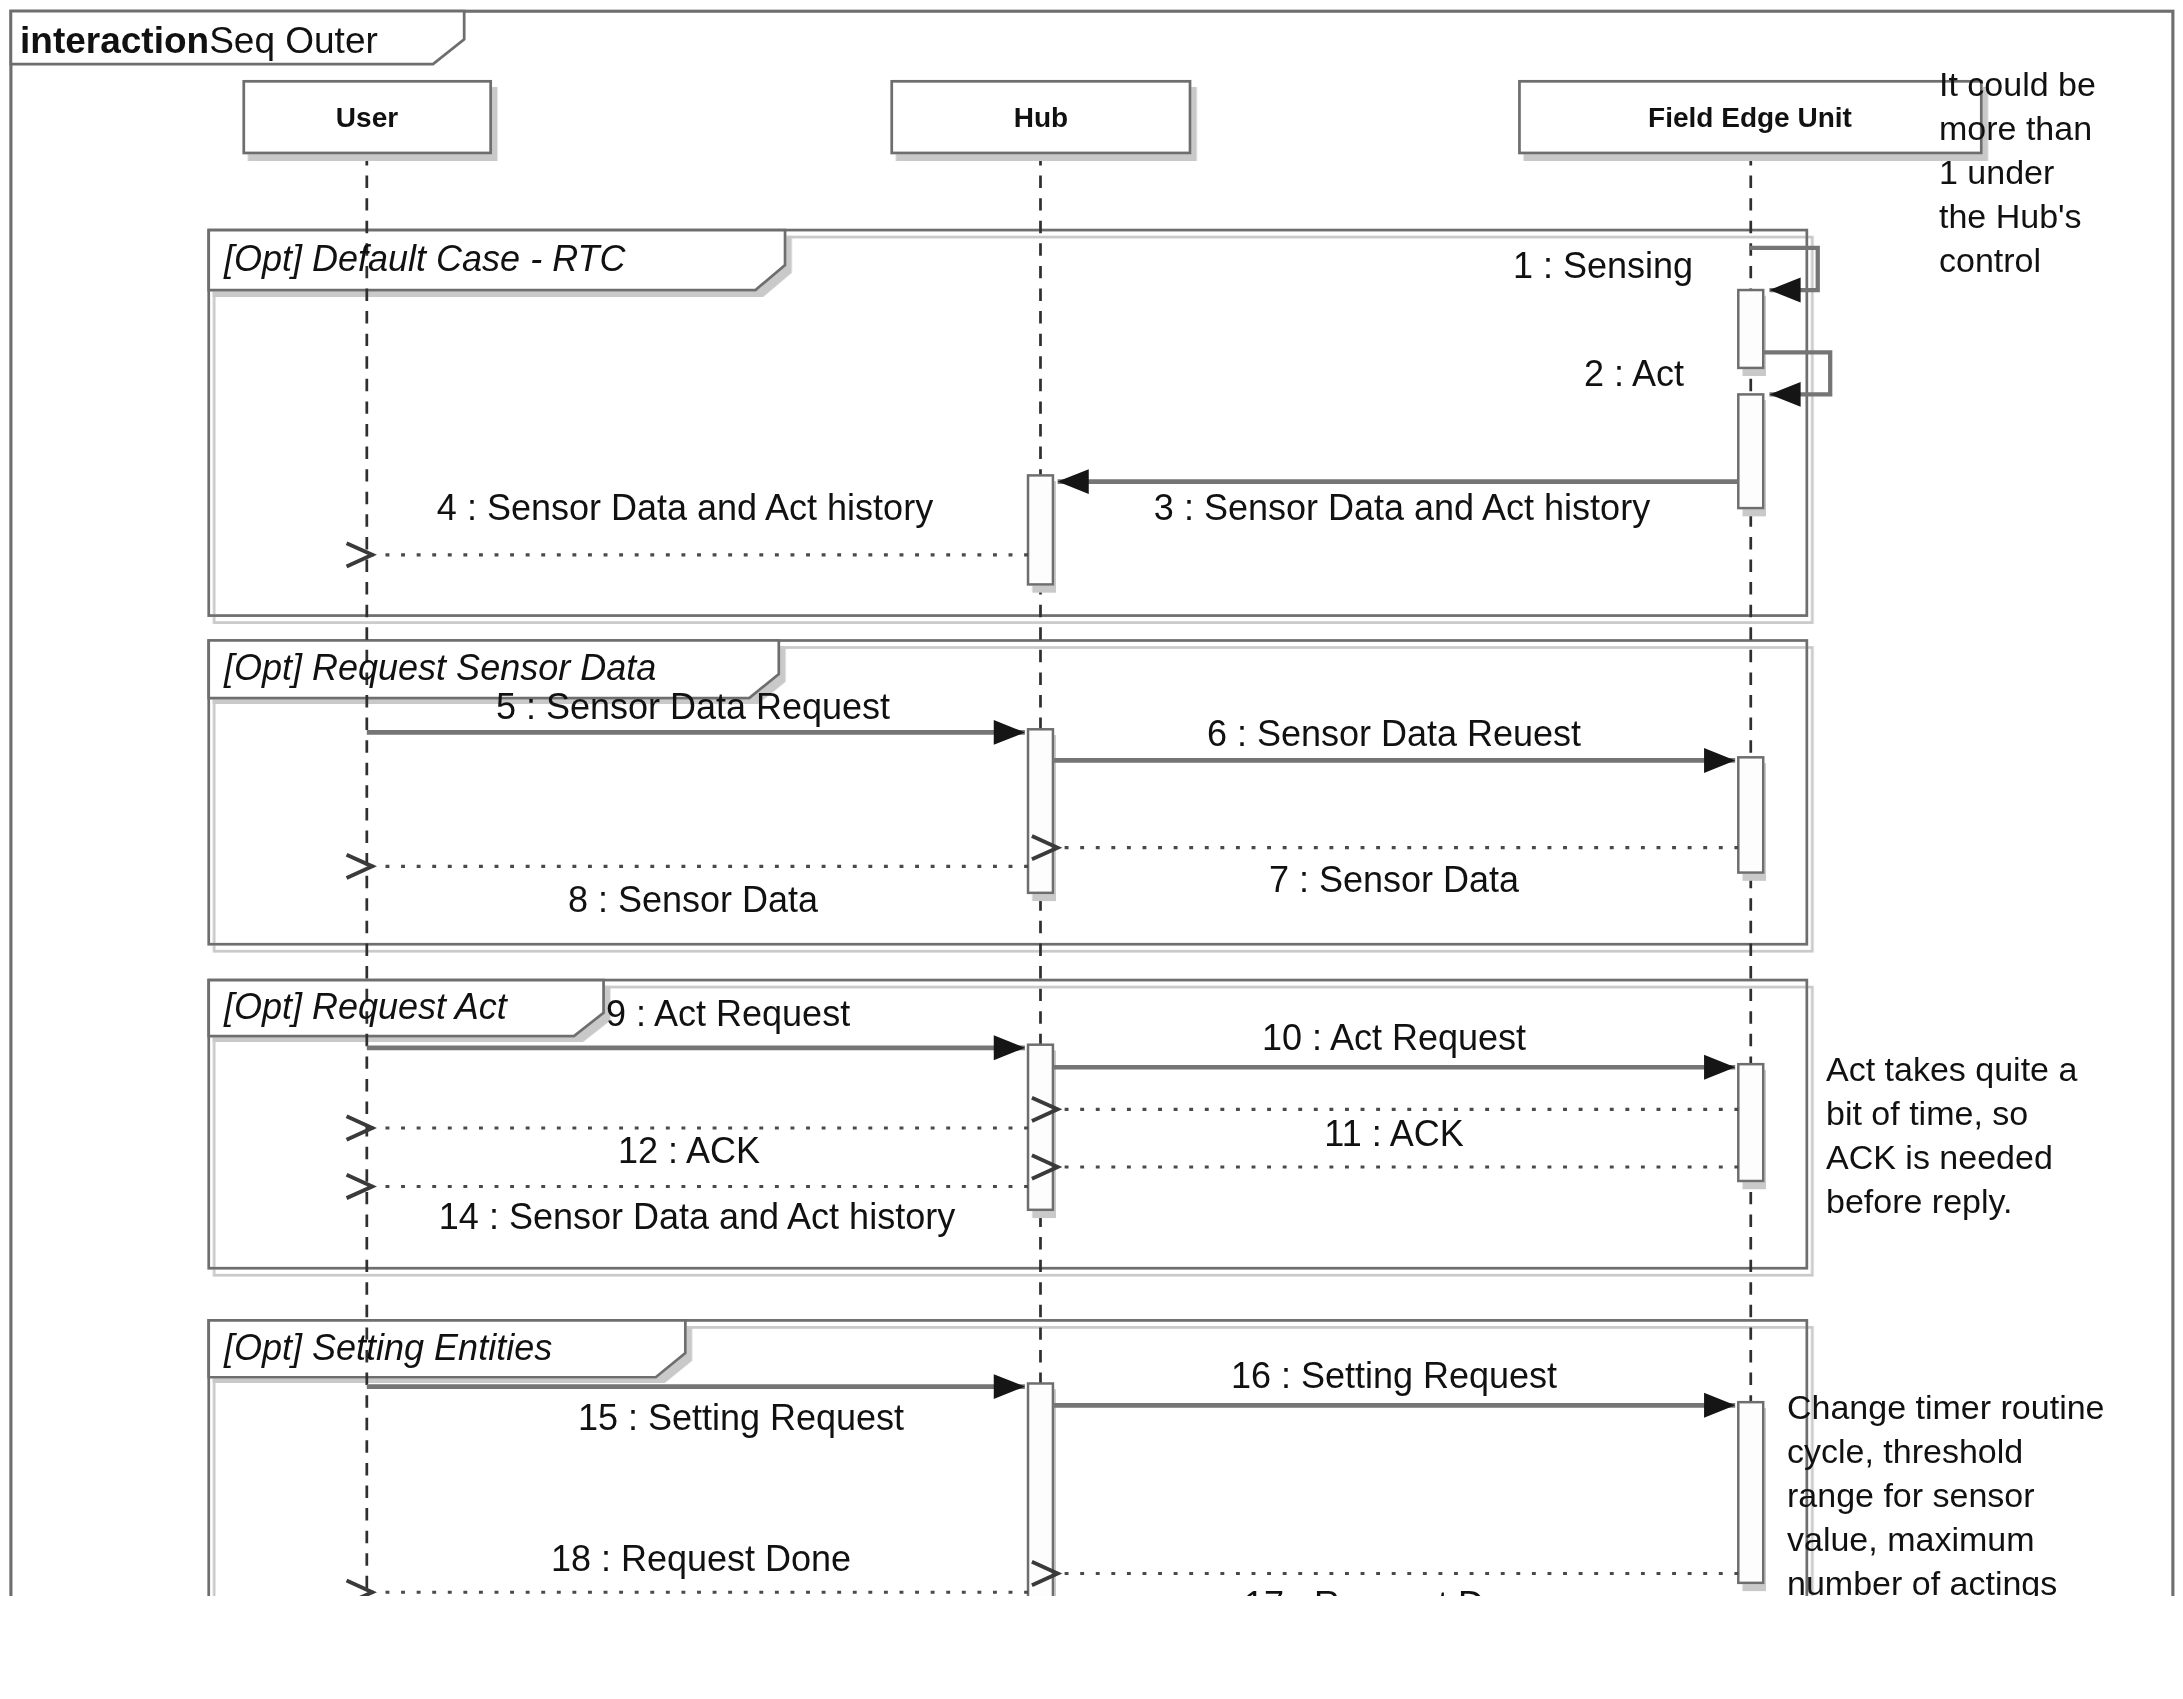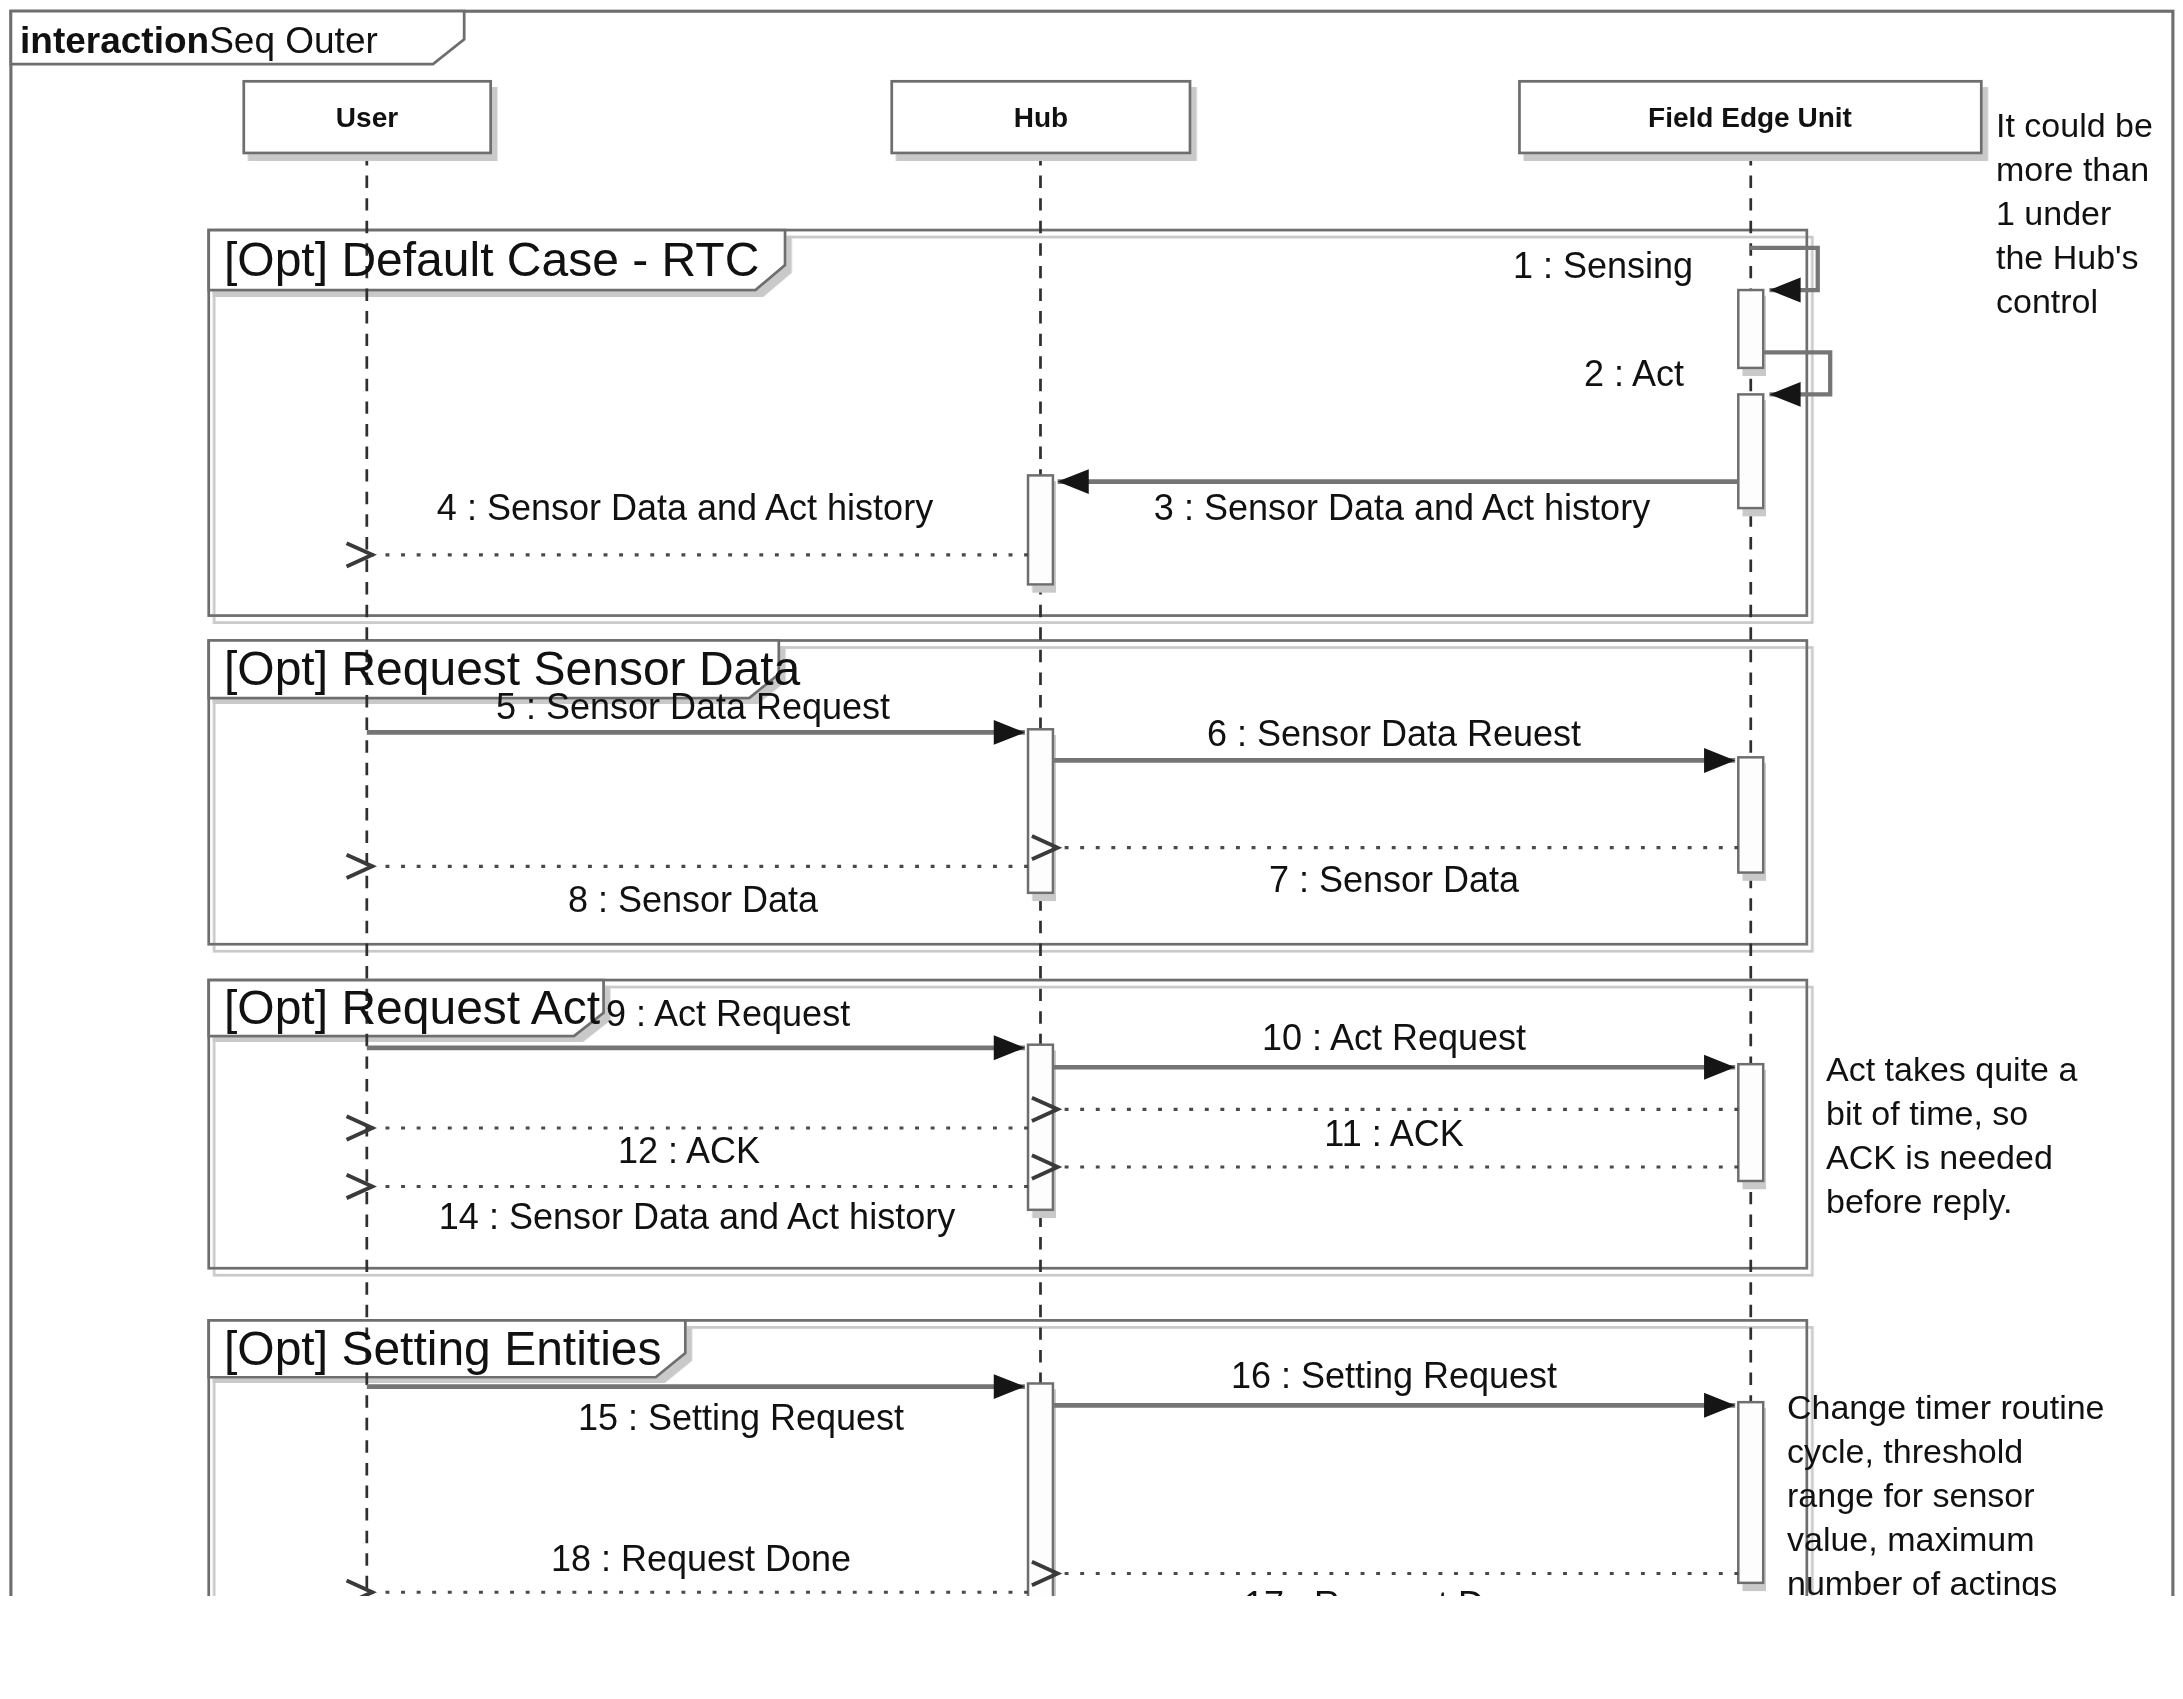--- a/index.html
+++ b/index.html
@@ -16,21 +16,21 @@
   .life{stroke:#2f2f2f;stroke-width:3.5;stroke-dasharray:16 13;fill:none;}
   .act{fill:#fdfdfd;stroke:var(--c-frame,#6e6e6e);stroke-width:3.2;filter:url(#sh);}
   .msg{stroke:var(--c-message-line,#757575);stroke-width:6;fill:none;}
   .loop{stroke:var(--c-message-line,#757575);stroke-width:5.5;fill:none;}
   .msgd{stroke:var(--c-reply-line,#4a4a4a);stroke-width:4;fill:none;stroke-dasharray:5 15;}
 
   
   .txt{position:absolute;z-index:2;color:var(--c-text,#111);}
   .lbl{transform:translate(-50%,-50%);font-size:36px;white-space:nowrap;}
   .lbl-left{transform:translateY(-50%);font-size:36px;white-space:nowrap;}
-  .frag-lbl{transform:translateY(-50%);font-size:48px;white-space:nowrap;}
+  .frag-lbl{transform:translateY(-50%);font-size:36px;white-space:nowrap;font-style:italic;}
   .ll-name{transform:translate(-50%,-50%);font-size:28px;font-weight:bold;white-space:nowrap;}
   #title{font-size:37px;white-space:nowrap;}
   #title .kw{font-weight:bold;}
   .note{font-size:34px;line-height:44px;}
 </style>
 </head>
 <body>
 
 <div id="canvas">
 
@@ -151,21 +151,21 @@
   <div class="txt lbl-left" style="left:606px;top:1014px;">9 : Act Request</div>
   <div class="txt lbl" style="left:1394px;top:1038px;">10 : Act Request</div>
   <div class="txt lbl" style="left:1394px;top:1134px;">11 : ACK</div>
   <div class="txt lbl" style="left:689px;top:1151px;">12 : ACK</div>
   <div class="txt lbl" style="left:697px;top:1217px;">14 : Sensor Data and Act history</div>
   <div class="txt lbl" style="left:705px;top:1418px;margin-left:36px;">15 : Setting Request</div>
   <div class="txt lbl" style="left:1394px;top:1376px;">16 : Setting Request</div>
   <div class="txt lbl" style="left:1394px;top:1605px;">17 : Request Done</div>
   <div class="txt lbl" style="left:701px;top:1559px;">18 : Request Done</div>
 
-  <div class="txt note" style="left:1996px;top:62px;margin-top:41px;">
+  <div class="txt note" style="left:1939px;top:62px;">
     <div>It could be</div>
     <div>more than</div>
     <div>1 under</div>
     <div>the Hub's</div>
     <div>control</div>
   </div>
   <div class="txt note" style="left:1826px;top:1047px;">
     <div>Act takes quite a</div>
     <div>bit of time, so</div>
     <div>ACK is needed</div>

